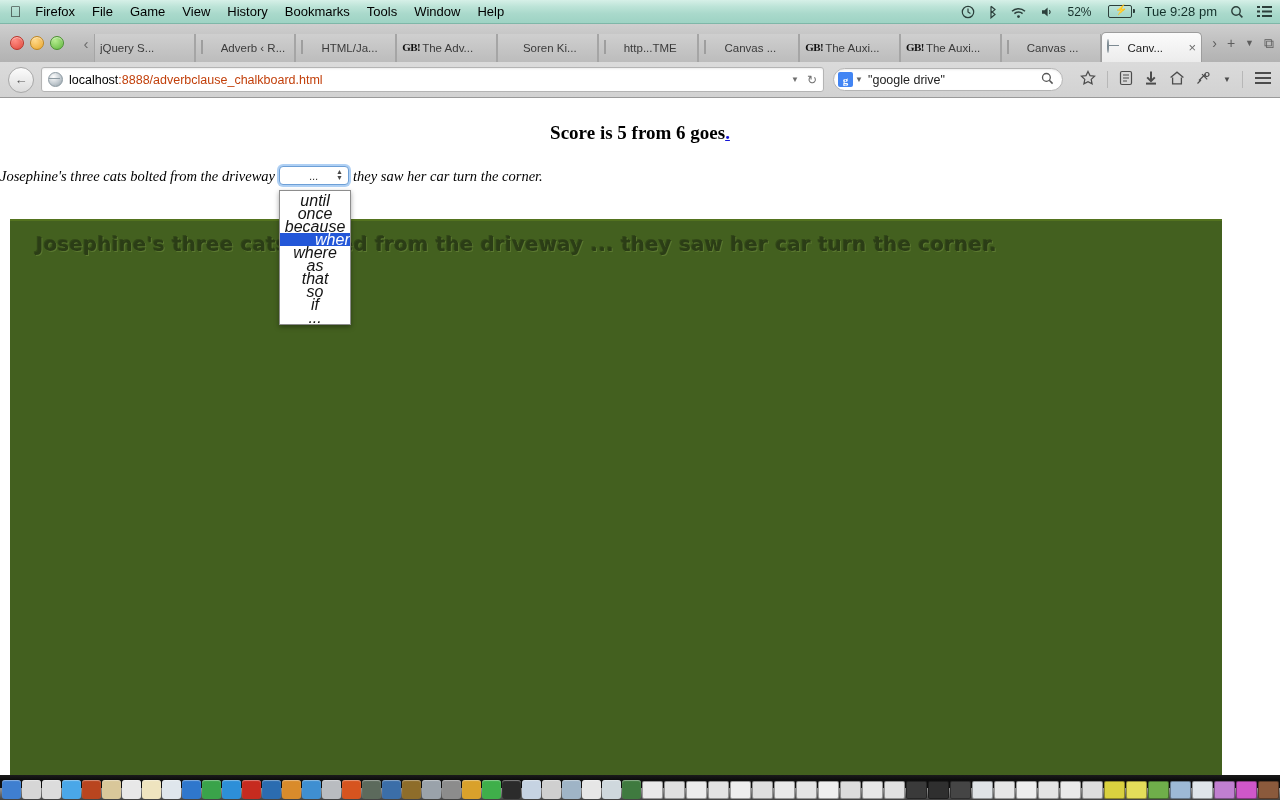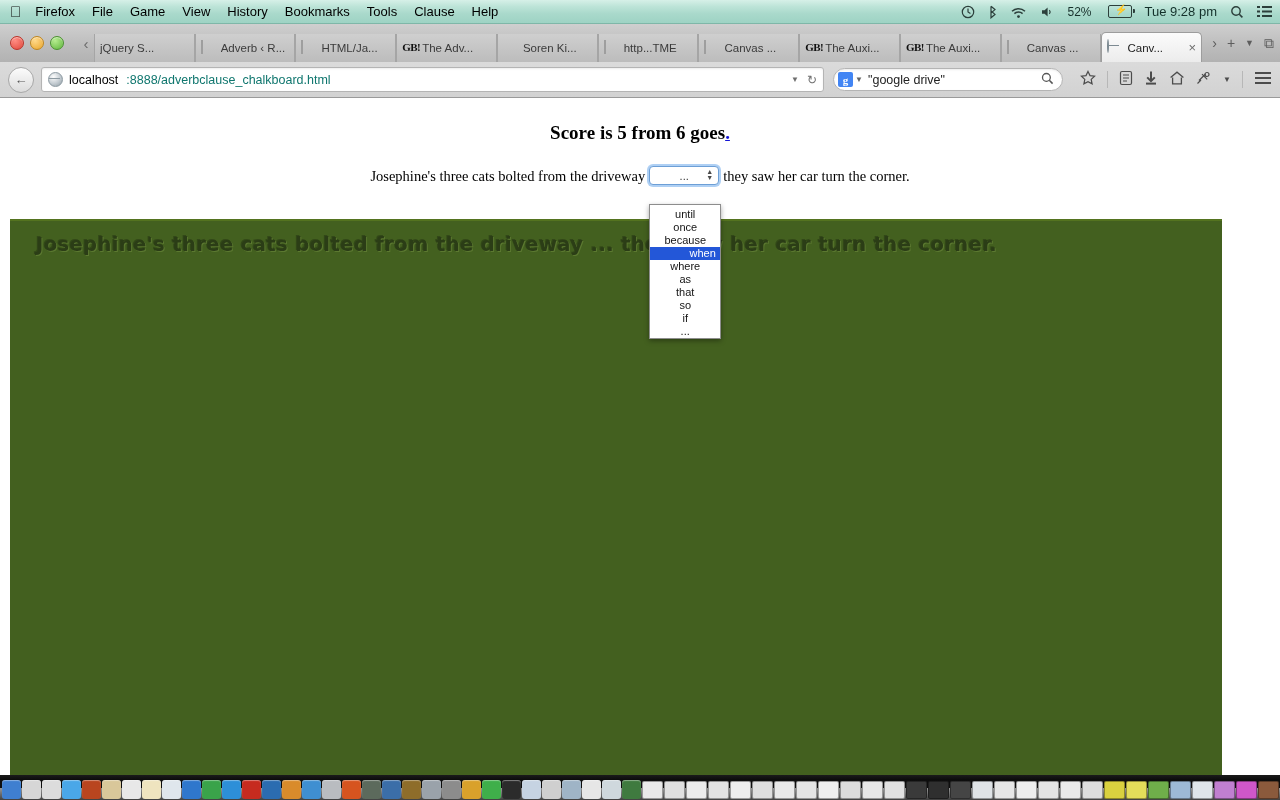--- a/index.html
+++ b/index.html
@@ -114,21 +114,21 @@
     display: flex; align-items: center; padding: 0 6px; font-size: 12.5px; color: #1a1a1a;
     box-shadow: inset 0 1px 2px rgba(0,0,0,.08);
   }
   .urlbar .site-icon {
     width: 13px; height: 13px; border-radius: 50%; margin-right: 6px; flex: 0 0 auto;
     background: radial-gradient(circle at 35% 30%, #fdfdfd, #c3cbd1 55%, #8d9aa2);
     border: 1px solid #8d9aa2; position: relative;
   }
   .urlbar .site-icon:after { content:""; position:absolute; left:0px; top:5px; width:11px; height:1px; background:#8d9aa2; }
   .urlbar .url-host { color: #000; }
-  .urlbar .url-rest { color: #0f766e; margin-left: 8px; }
+  .urlbar .url-rest { color: #c2410c; }
   .urlbar .url-right { margin-left: auto; display: flex; align-items: center; color: #6f6f6f; }
   .urlbar .url-right span { margin-left: 8px; font-size: 12px; }
   .searchbar {
     width: 230px; height: 23px; margin-left: 9px; background: #fff;
     border: 1px solid #b4b4b4; border-radius: 12px; display: flex; align-items: center;
     padding: 0 8px 0 4px; font-size: 12.5px; color: #222; box-sizing: border-box;
     box-shadow: inset 0 1px 2px rgba(0,0,0,.08);
   }
   .g-icon {
     width: 15px; height: 15px; background: #4285f4; color: #fff; font-weight: bold;
@@ -149,21 +149,21 @@
   }
   .page-title a { color: #1414d6; text-decoration: underline; }
   .score {
     text-align: center; font-family: "Liberation Serif", serif; font-weight: bold;
     font-size: 19px; color: #000; margin-top: 24px;
   }
   .score a { color: #1414d6; text-decoration: underline; }
   .sentence-row {
     margin-top: 22px; text-align: center; font-family: "Liberation Serif", serif;
     font-size: 14.5px; color: #000; white-space: nowrap;
-    display: flex; align-items: center; justify-content: center;
+    display: flex; align-items: center; justify-content: flex-start; font-style: italic;
   }
   .sentence-row .seg { line-height: 18px; }
 
   .select-wrap { position: relative; display: inline-block; margin: 0 4px; }
   .fake-select {
     width: 70px; height: 19px; background: #fff;
     border: 1px solid #6d9fd6; border-radius: 4px;
     box-shadow: 0 0 0 2px rgba(110,170,235,.55);
     display: flex; align-items: center; justify-content: center;
     font-family: "Liberation Sans", sans-serif; font-size: 11px; color: #333;
@@ -171,22 +171,22 @@
   }
   .stepper {
     position: absolute; right: 5px; top: 2px; display: flex; flex-direction: column;
     align-items: center; line-height: 6px; color: #4a4a4a; font-size: 7px;
   }
   .dropdown-list {
     position: absolute; left: 0px; top: 24px; width: 72px;
     background: #fff; border: 1px solid #8d8d8d;
     box-shadow: 0 2px 5px rgba(0,0,0,.35);
     z-index: 50; padding: 3px 0 0 0; box-sizing: border-box;
-    font-family: "Liberation Sans", sans-serif; font-size: 11px; color: #141414;
-    max-height: 137px; overflow: hidden; margin-top: 14px;
+    font-family: "Liberation Sans", sans-serif; font-size: 16px; color: #141414;
+    max-height: 137px; overflow: hidden;
   }
   .dropdown-list .opt { height: 13px; line-height: 13px; text-align: center; }
   .dropdown-list .opt.selected { background: #2357d8; color: #fff; }
 
   
   .chalkboard {
     position: absolute; left: 10px; top: 121px; width: 1212px; height: 556px;
     background: #43601f;
     border-top: 2px solid #54731f;
     box-sizing: border-box;
@@ -220,21 +220,21 @@
 
   <div class="menubar">
     <div class="apple"></div>
     <div class="mi bold">Firefox</div>
     <div class="mi">File</div>
     <div class="mi">Game</div>
     <div class="mi">View</div>
     <div class="mi">History</div>
     <div class="mi">Bookmarks</div>
     <div class="mi">Tools</div>
-    <div class="mi">Clause</div>
+    <div class="mi">Window</div>
     <div class="mi">Help</div>
     <div class="spacer"></div>
 
     <div class="right-item">
       <svg width="14" height="14" viewBox="0 0 14 14">
           <circle cx="7" cy="7" r="5.7" fill="none" stroke="#2c3f3b" stroke-width="1.2"></circle>
           <path d="M7 3.6V7l2.4 1.5" fill="none" stroke="#2c3f3b" stroke-width="1.2"></path>
         </svg>
     </div>
     <div class="right-item">

